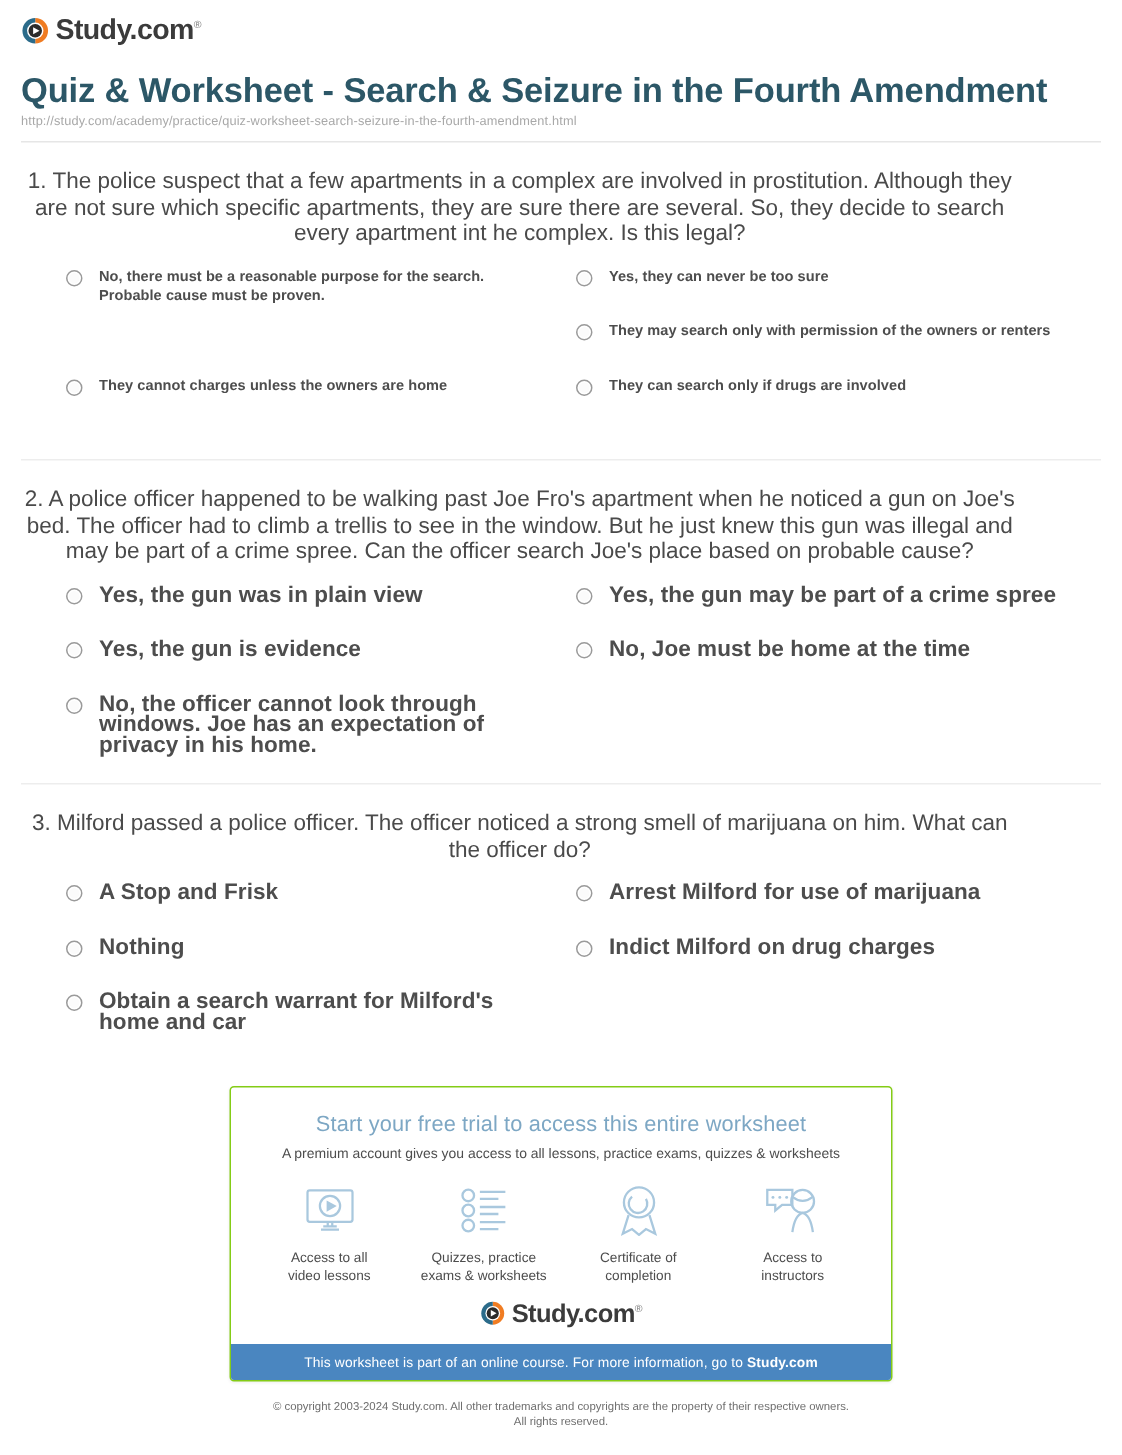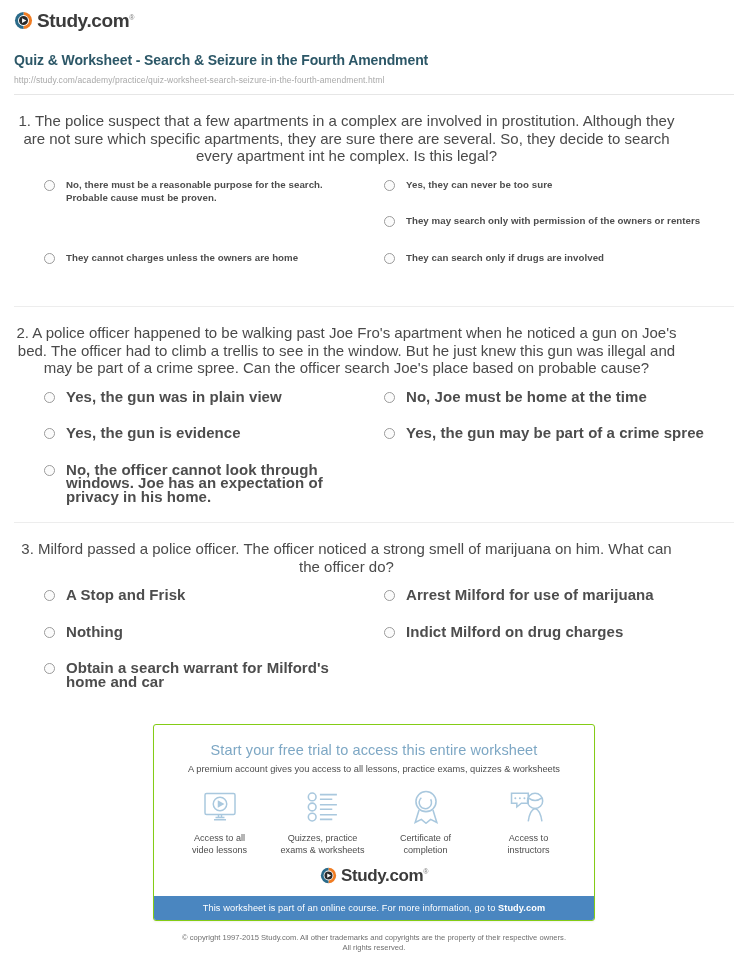--- a/index.html
+++ b/index.html
@@ -50,21 +50,21 @@
     vertical-align: super;
     color: #777;
     font-weight: normal;
   }
 
   
   .title-wrap {
     padding: 19px 40px 0 14px;
   }
   h1.page-title {
-    font-size: 14px;
+    font-size: 23px;
     line-height: 22px;
     color: #2c5767;
     margin: 0;
     font-weight: bold;
     letter-spacing: -0.1px;
   }
   .page-url {
     font-size: 8.5px;
     color: #a8a8a8;
     margin-top: 4px;
@@ -274,25 +274,25 @@
           <span class="opt-label">Yes, the gun is evidence</span>
         </div>
         <div class="option">
           <span class="radio"></span>
           <span class="opt-label">No, the officer cannot look through windows. Joe has an expectation of privacy in his home.</span>
         </div>
       </div>
       <div class="opt-col right">
         <div class="option">
           <span class="radio"></span>
+          <span class="opt-label">Yes, the gun may be part of a crime spree</span>
+        </div>
+        <div class="option">
+          <span class="radio"></span>
           <span class="opt-label">No, Joe must be home at the time</span>
-        </div>
-        <div class="option">
-          <span class="radio"></span>
-          <span class="opt-label">Yes, the gun may be part of a crime spree</span>
         </div>
         <div class="option">
           <span class="opt-label"></span>
         </div>
       </div>
     </div>
   </div>
   <div class="block-gap"></div>
   <div class="rule faint"></div>
 
@@ -414,17 +414,17 @@
         <span class="brand-word"><span>Study</span><span class="dot-com">.com</span><span class="brand-tm">®</span></span>
       </div>
 
       <div class="promo-bar">
         <span>This worksheet is part of an online course. For more information, go to </span><b>Study.com</b>
       </div>
     </div>
   </div>
 
   <div class="copyright">
-    <div>© copyright 1997-2015 Study.com. All other trademarks and copyrights are the property of their respective owners.</div>
+    <div>© copyright 2003-2024 Study.com. All other trademarks and copyrights are the property of their respective owners.</div>
     <div>All rights reserved.</div>
   </div>
 
 </div>
 
 </body></html>

